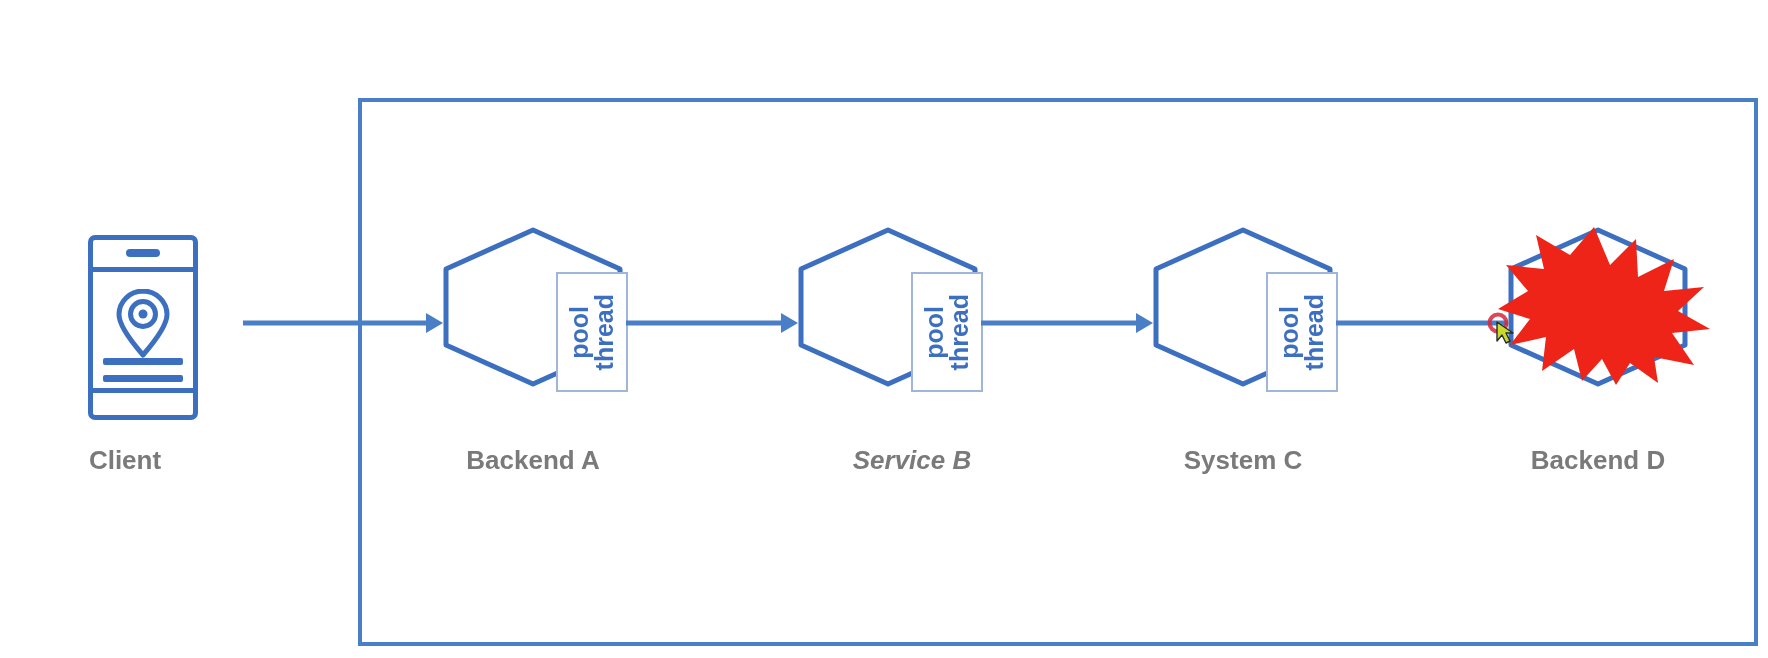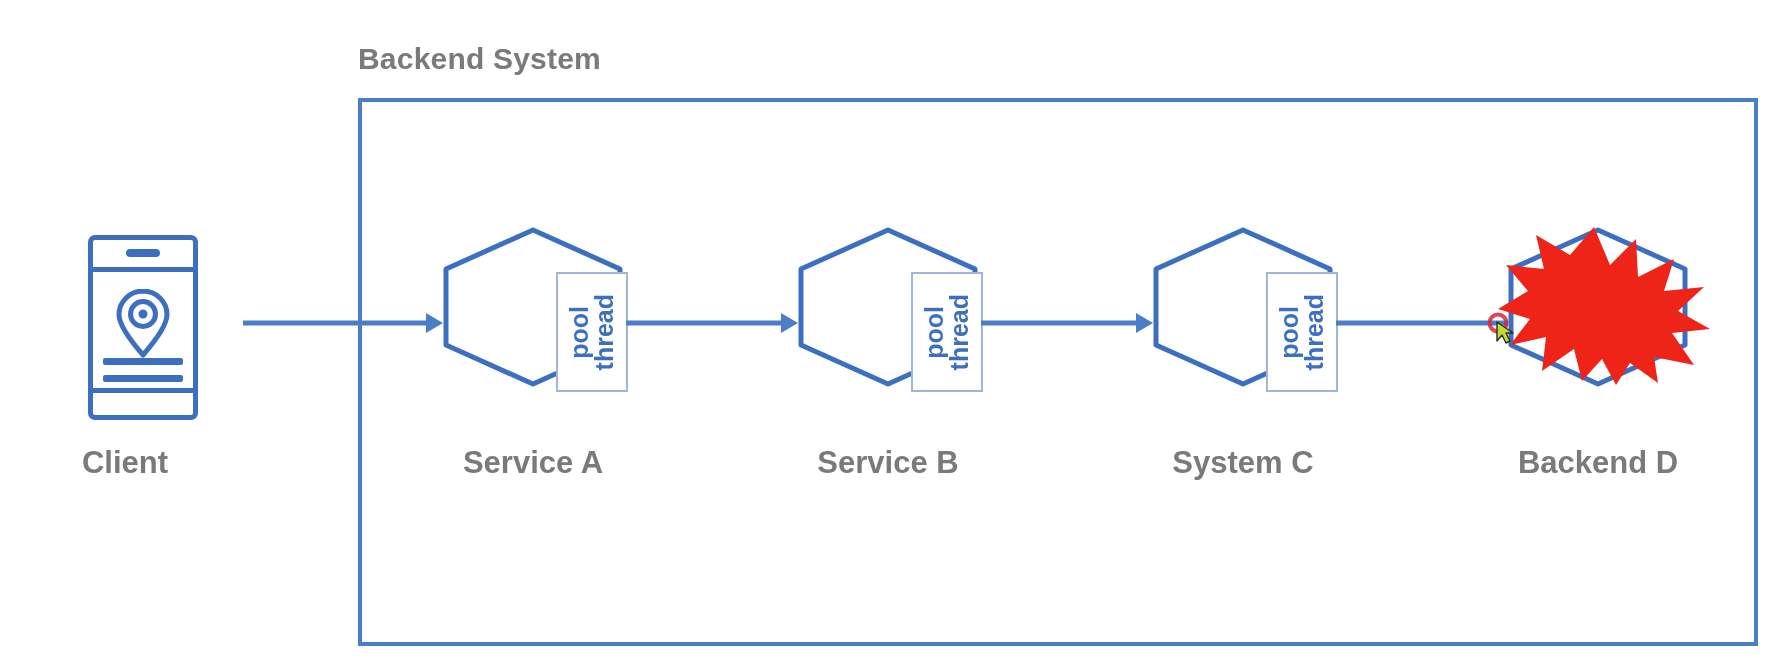--- a/index.html
+++ b/index.html
@@ -95,21 +95,21 @@
     height: 7px;
     background: #3c6fc0;
     border-radius: 2px;
   }
   .phone-line.l1 { top: 123px; }
   .phone-line.l2 { top: 140px; }
 
   
   .node-label {
     position: absolute;
-    font-size: 31px;
+    font-size: 26px;
     font-weight: bold;
     color: #7a7a7a;
     white-space: nowrap;
     text-align: center;
     transform: translateX(-50%);
     top: 445px;
   }
 
   
   .hex {
@@ -172,21 +172,20 @@
     width: 34px;
     height: 34px;
   }
   .cursor-marker svg { display: block; }
 </style>
 </head>
 <body>
 
 <div id="canvas">
 
-  <div class="backend-label">Backend System</div>
 
   <div class="backend-box"></div>
 
   <div class="client-wrap">
     <div class="phone-body"></div>
     <div class="phone-speaker"></div>
     <div class="phone-topbar"></div>
     <div class="phone-botbar"></div>
     <div class="phone-pin">
       <svg width="62" height="72" viewBox="0 0 62 72">
@@ -209,39 +208,39 @@
 
   <div class="hex" style="left:440px;">
     <svg width="186" height="162" viewBox="0 0 186 162">
       <polygon points="93,4 180,43 180,119 93,158 6,119 6,43" fill="#ffffff" stroke="#3c6fc0" stroke-width="5" stroke-linejoin="round"></polygon>
     </svg>
   </div>
   <div class="pool-box" style="left:556px;">
     <div class="pool-text">pool</div>
     <div class="pool-text">thread</div>
   </div>
-  <div class="node-label" style="left:533px;">Service A</div>
+  <div class="node-label" style="left:533px;">Backend A</div>
 
   <div class="arrow" style="left:626px; width:172px;">
     <svg width="172" height="26" viewBox="0 0 172 26">
       <line x1="0" y1="13" x2="155" y2="13" stroke="#4a7fc8" stroke-width="5"></line>
       <polygon points="155,3 172,13 155,23" fill="#4a7fc8"></polygon>
     </svg>
   </div>
 
   <div class="hex" style="left:795px;">
     <svg width="186" height="162" viewBox="0 0 186 162">
       <polygon points="93,4 180,43 180,119 93,158 6,119 6,43" fill="#ffffff" stroke="#3c6fc0" stroke-width="5" stroke-linejoin="round"></polygon>
     </svg>
   </div>
   <div class="pool-box" style="left:911px;">
     <div class="pool-text">pool</div>
     <div class="pool-text">thread</div>
   </div>
-  <div class="node-label" style="left:888px;">Service B</div>
+  <div class="node-label" style="left:912px;font-style:italic;">Service B</div>
 
   <div class="arrow" style="left:981px; width:172px;">
     <svg width="172" height="26" viewBox="0 0 172 26">
       <line x1="0" y1="13" x2="155" y2="13" stroke="#4a7fc8" stroke-width="5"></line>
       <polygon points="155,3 172,13 155,23" fill="#4a7fc8"></polygon>
     </svg>
   </div>
 
   <div class="hex" style="left:1150px;">
     <svg width="186" height="162" viewBox="0 0 186 162">

